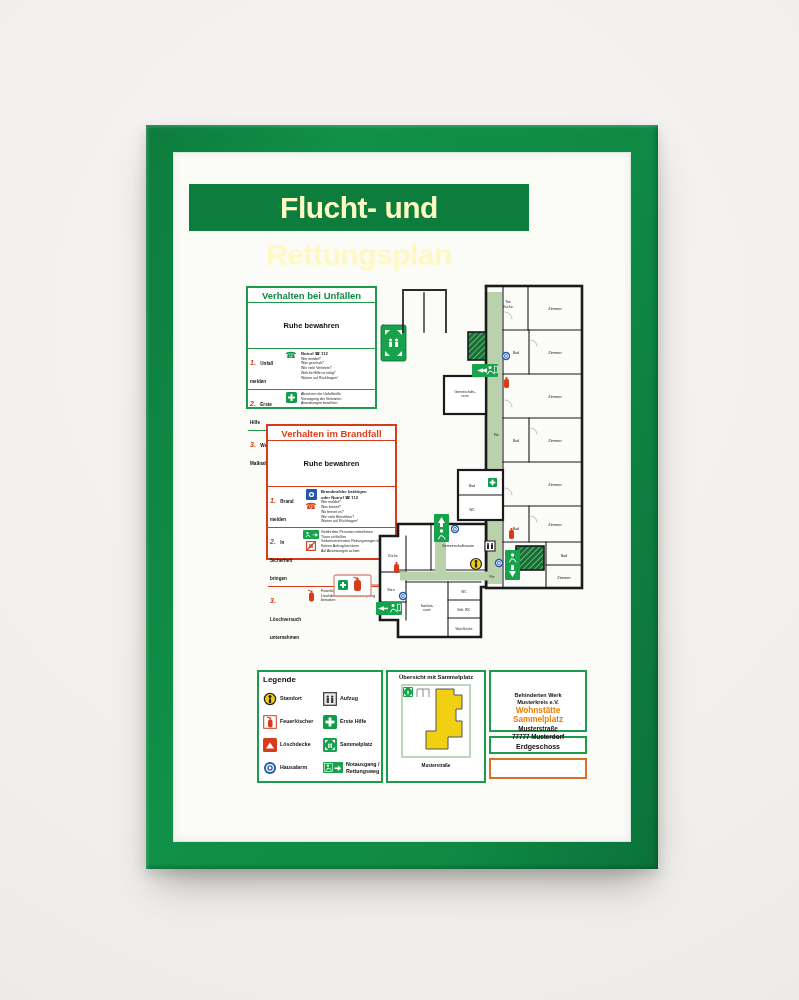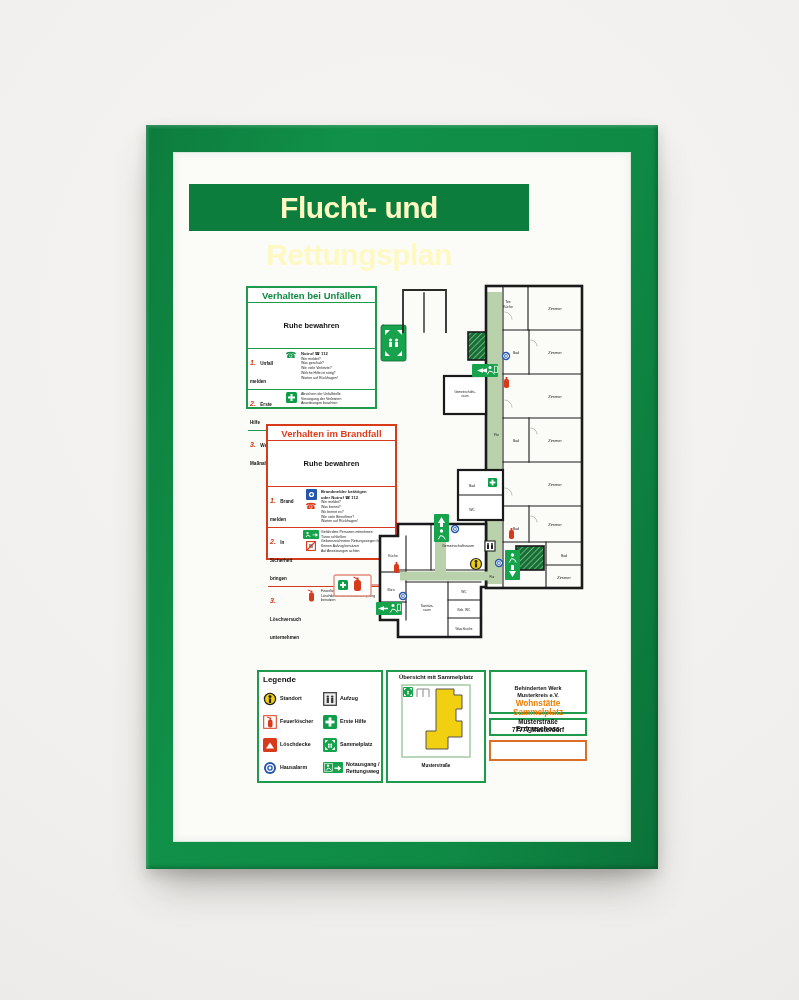--- a/index.html
+++ b/index.html
@@ -39,21 +39,21 @@
   .legend{position:absolute;left:84px;top:518px;width:126px;height:113px;border:2px solid #1d9a4b;background:#fff;box-sizing:border-box;padding:3px 4px;}
   .legend-title{font-weight:bold;font-size:8px;color:#111;margin-bottom:3px;}
   .legend-grid{display:grid;grid-template-columns:58px 60px;column-gap:2px;}
   .legend-item{display:flex;align-items:center;gap:3px;height:23px;}
   .legend-item .lab{font-size:5.3px;font-weight:bold;color:#111;line-height:1.15;}
   .overview{position:absolute;left:213px;top:518px;width:100px;height:113px;border:2px solid #1d9a4b;background:#fff;box-sizing:border-box;padding:2px;}
   .ov-title{font-weight:bold;font-size:5.8px;text-align:center;color:#111;}
   .ov-street{font-weight:bold;font-size:4.6px;text-align:center;color:#111;}
   .addr{position:absolute;left:316px;top:518px;width:98px;height:113px;}
   .addr-box{border:2px solid #1d9a4b;background:#fff;box-sizing:border-box;text-align:center;}
-  .addr-main{height:44px;padding-top:13px;}
+  .addr-main{height:62px;padding-top:20px;}
   .addr-org{font-weight:bold;font-size:5.5px;color:#111;line-height:1.25;}
   .addr-name{font-weight:bold;font-size:8.2px;color:#ee7d00;line-height:1.18;}
   .addr-line{font-weight:bold;font-size:6.3px;color:#111;line-height:1.25;}
   .addr-floor{height:18px;margin-top:4px;font-weight:bold;font-size:7px;color:#111;line-height:18px;}
   .addr-empty{height:21px;margin-top:4px;border:2px solid #d96f28;background:#fff;box-sizing:border-box;}
   svg{display:block;}
   .planvg{position:absolute;left:160px;top:128px;}
 </style>
 </head>
 <body>

